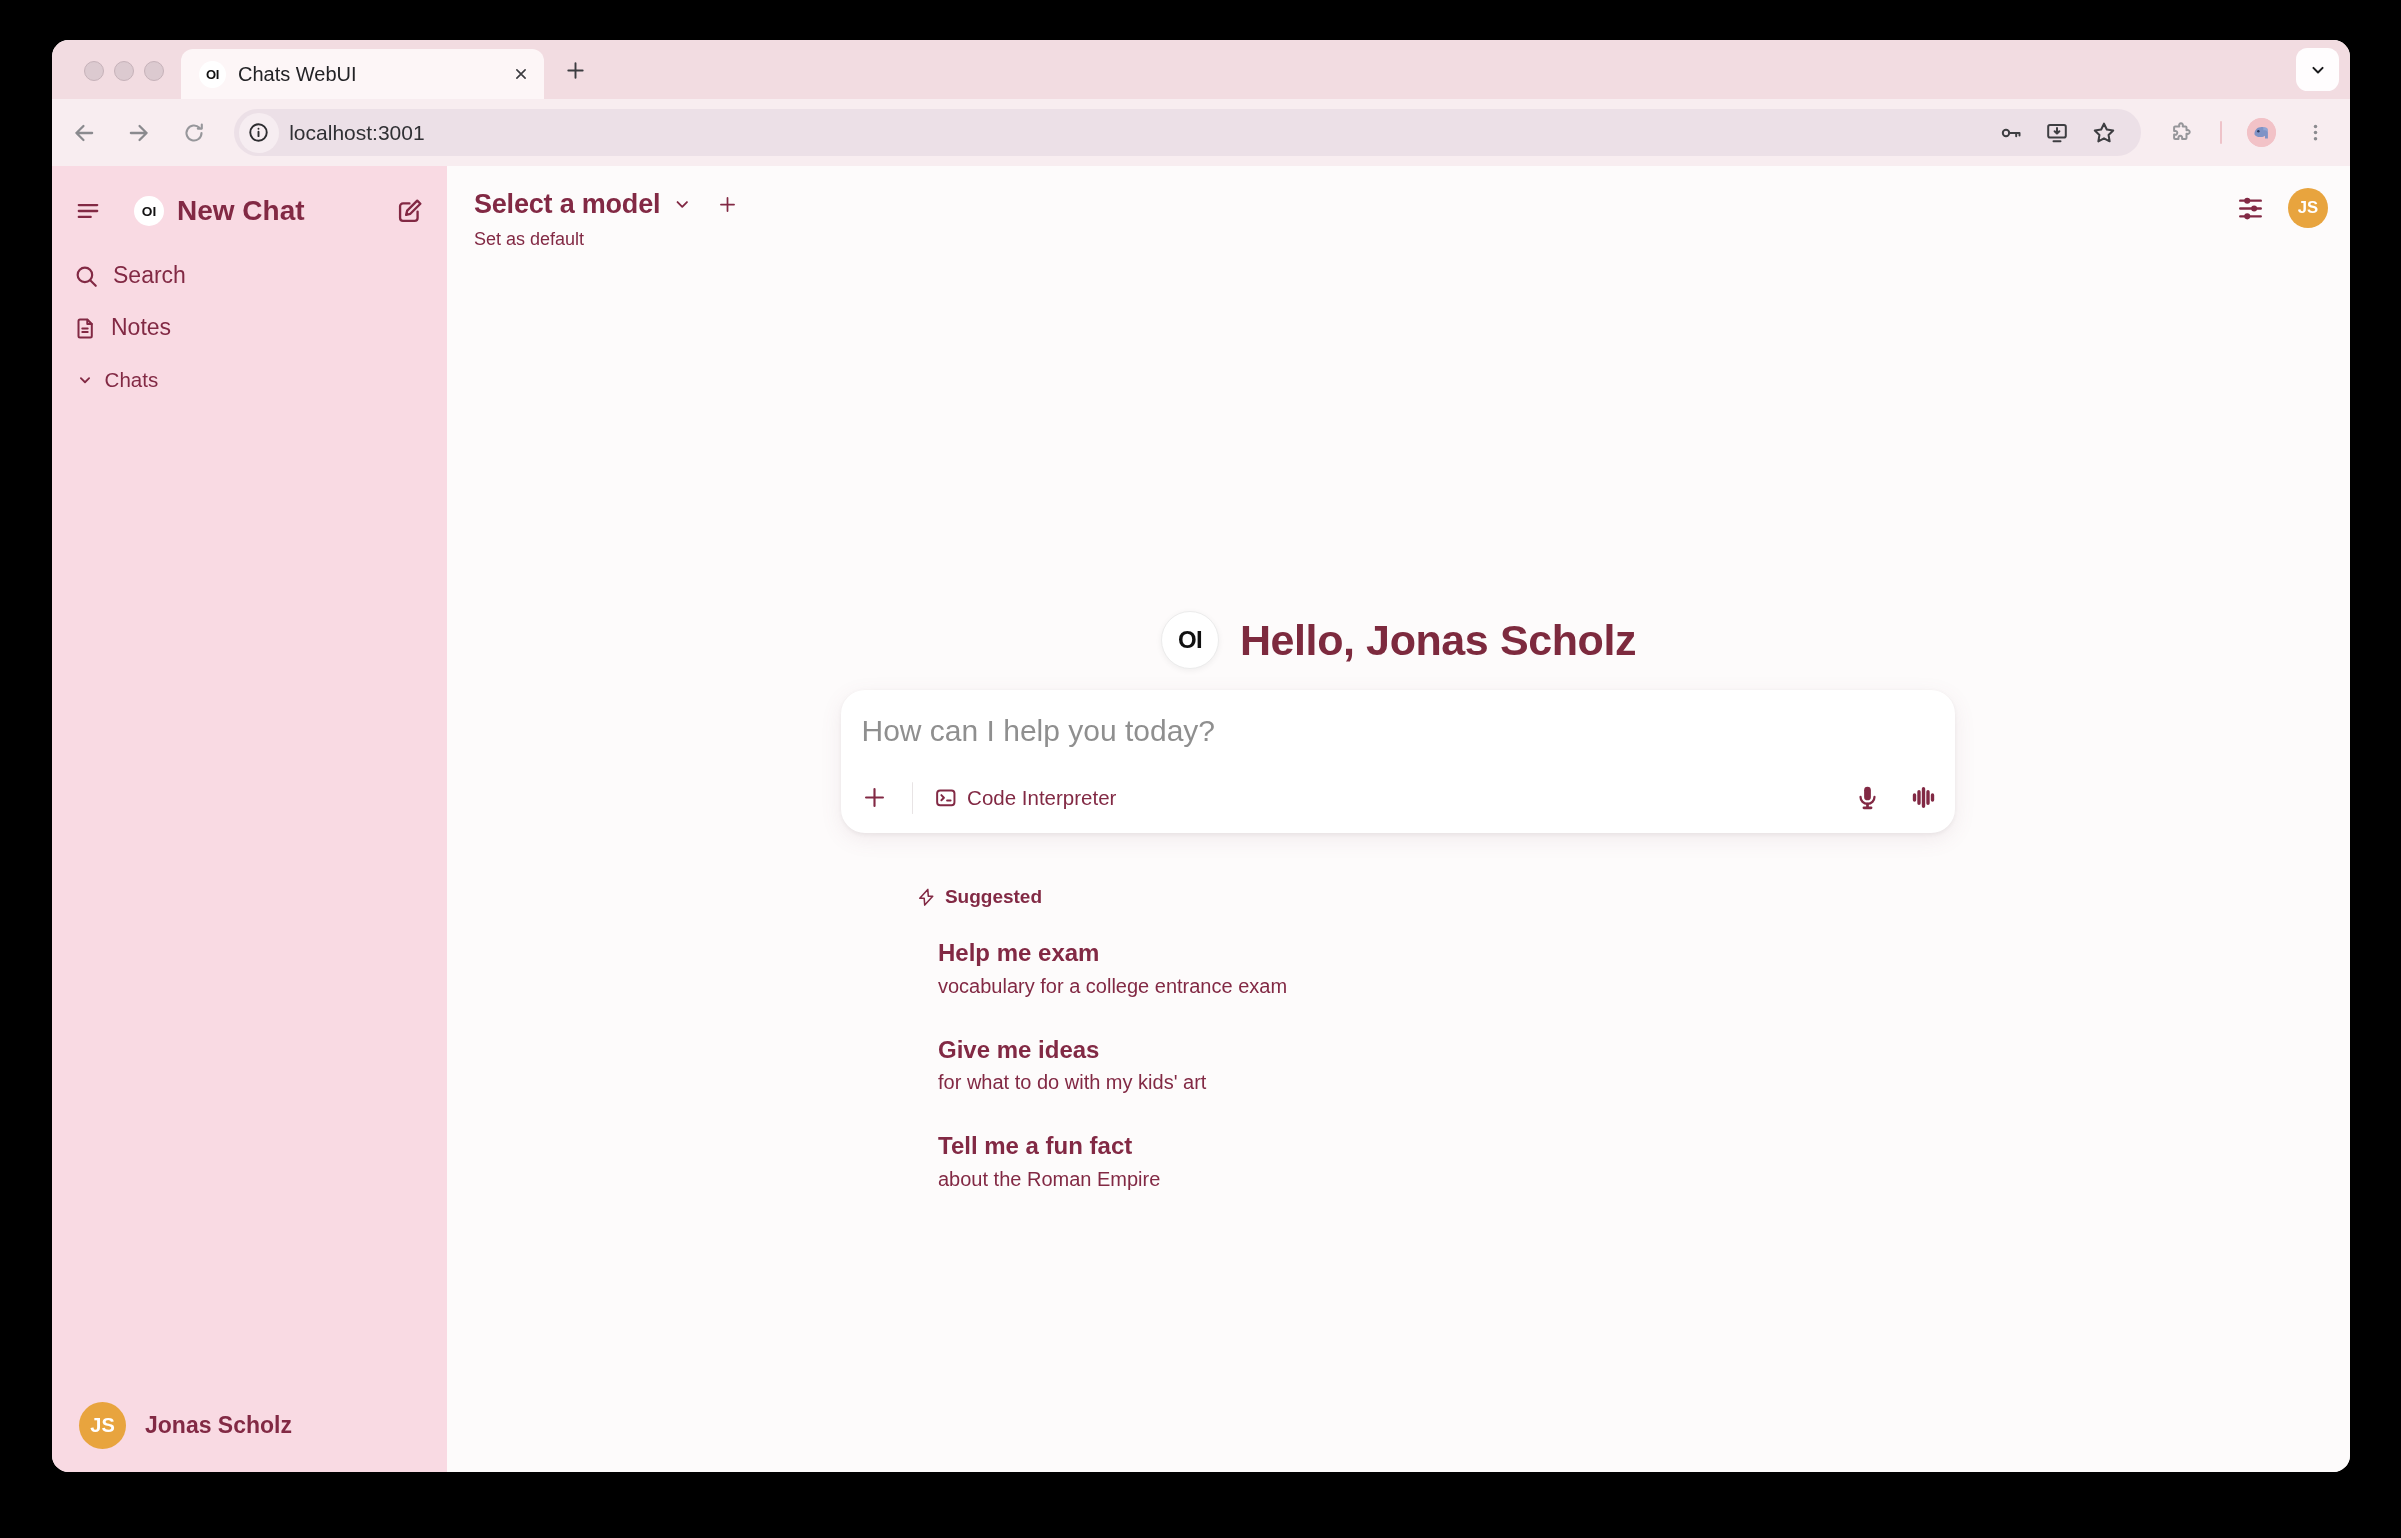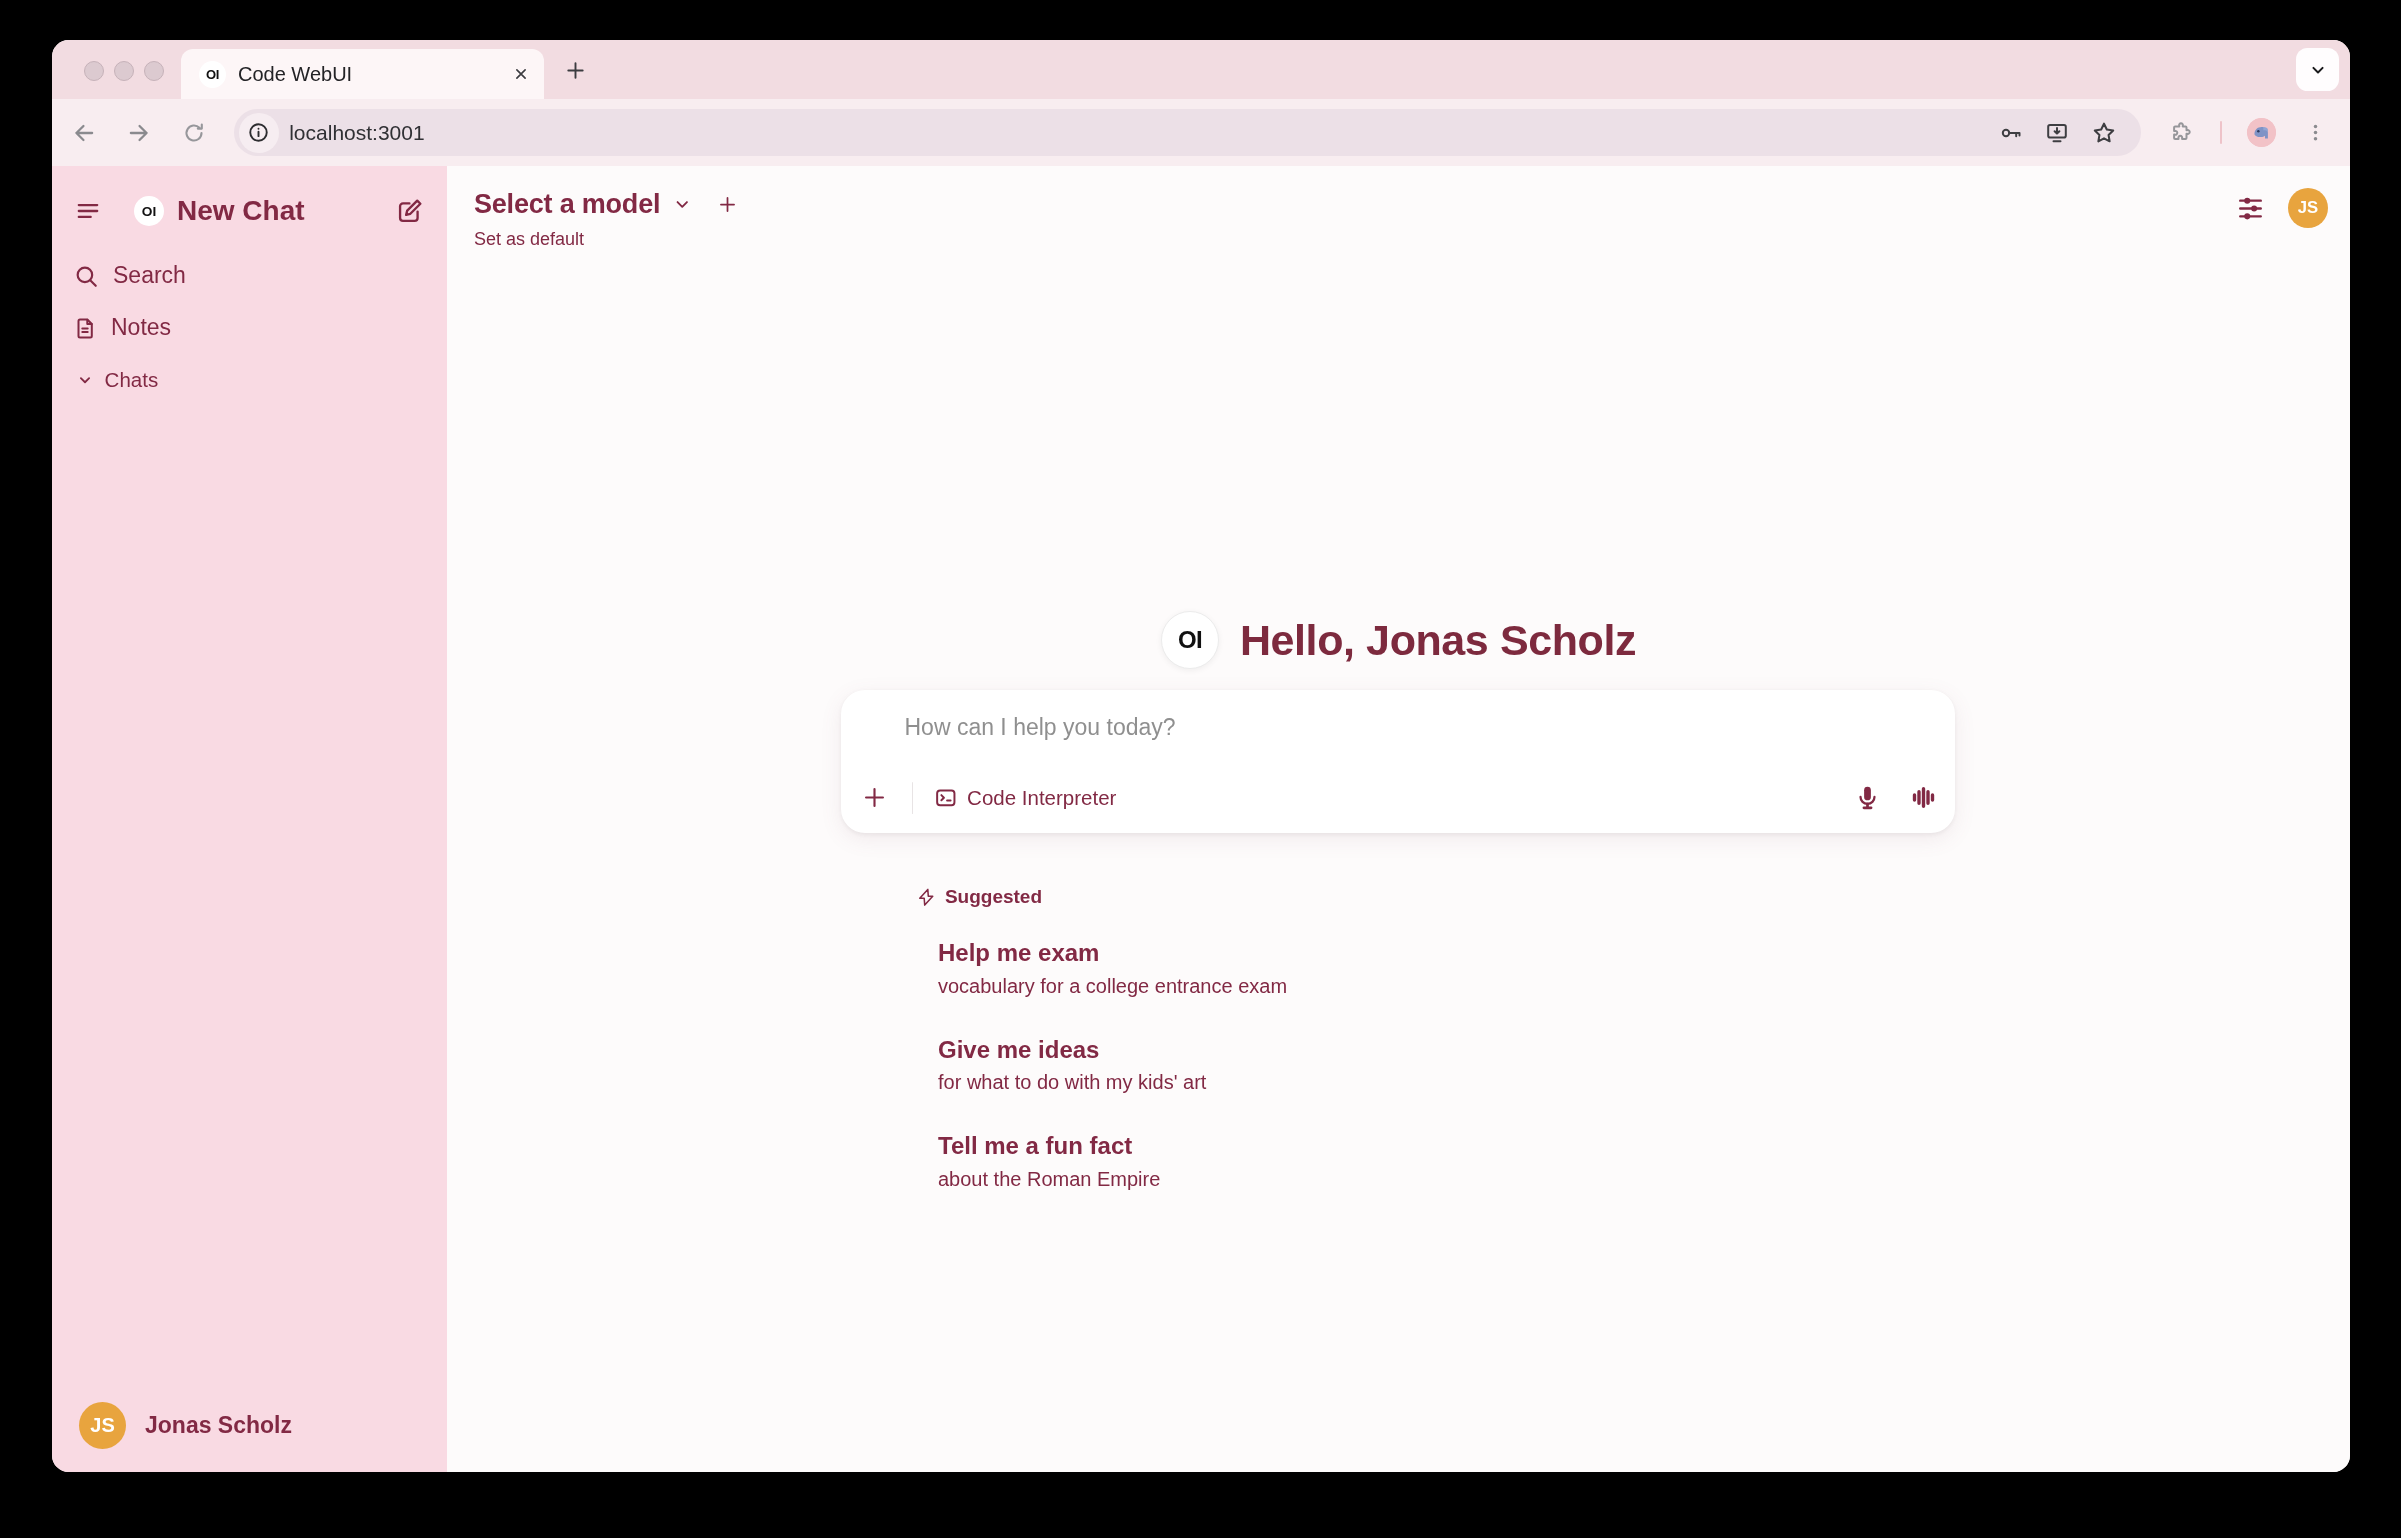--- a/index.html
+++ b/index.html
@@ -108,21 +108,21 @@
     box-shadow:0 1.5px 6px rgba(0,0,0,.06);
     display:flex;align-items:center;justify-content:center;font-weight:800;font-size:24px;color:#111;letter-spacing:-0.8px;
   }
   .greeting{font-size:43px;font-weight:600;letter-spacing:-0.4px;color:#7d2a3e;}
 
   .composer{
     position:absolute;left:394px;top:524px;width:1114px;height:143px;
     background:var(--card-bg);border-radius:24px;
     box-shadow:0 6px 21px rgba(140,90,105,.10), 0 1.5px 4.6px rgba(0,0,0,.05);
   }
-  .composer-input{position:absolute;left:20.5px;top:23.6px;right:20.5px;font-size:23px;color:var(--placeholder-gray);margin-left:43px;}
+  .composer-input{position:absolute;left:20.5px;top:23.6px;right:20.5px;font-size:30px;color:var(--placeholder-gray);}
   .composer-bar{position:absolute;left:18px;right:18px;bottom:15px;height:41px;display:flex;align-items:center;}
   .comp-plus{color:var(--accent);margin-left:1.5px;}
   .comp-divider{width:1.5px;height:32px;background:#e8e4e5;margin-left:24px;border-radius:0.8px;}
   .ci-chip{display:flex;align-items:center;gap:10px;margin-left:20.5px;color:var(--accent);}
   .ci-label{font-size:20.5px;font-weight:500;}
   .comp-right{margin-left:auto;display:flex;align-items:center;gap:29px;color:var(--accent);}
 
   .suggested{position:absolute;left:469px;top:719px;}
   .sug-head{display:flex;align-items:center;gap:8.4px;height:24px;}
   .sug-head-label{font-size:19px;font-weight:700;}
@@ -138,21 +138,21 @@
 
   <div class="titlebar">
     <div class="traffic">
       <span></span>
       <span></span>
       <span></span>
     </div>
 
     <div class="tab">
       <div class="favicon">OI</div>
-      <div class="tab-title">Code WebUI</div>
+      <div class="tab-title">Chats WebUI</div>
       <span class="tab-close">
         <svg width="18" height="18" viewBox="0 0 24 24" fill="none" stroke="currentColor" stroke-width="2.2" stroke-linecap="round">
             <path d="M6.5 6.5l11 11M17.5 6.5l-11 11"></path>
           </svg>
       </span>
     </div>
 
     <span class="newtab-btn">
       <svg width="23" height="23" viewBox="0 0 24 24" fill="none" stroke="currentColor" stroke-width="2" stroke-linecap="round">
           <path d="M12 4.5v15M4.5 12h15"></path>

